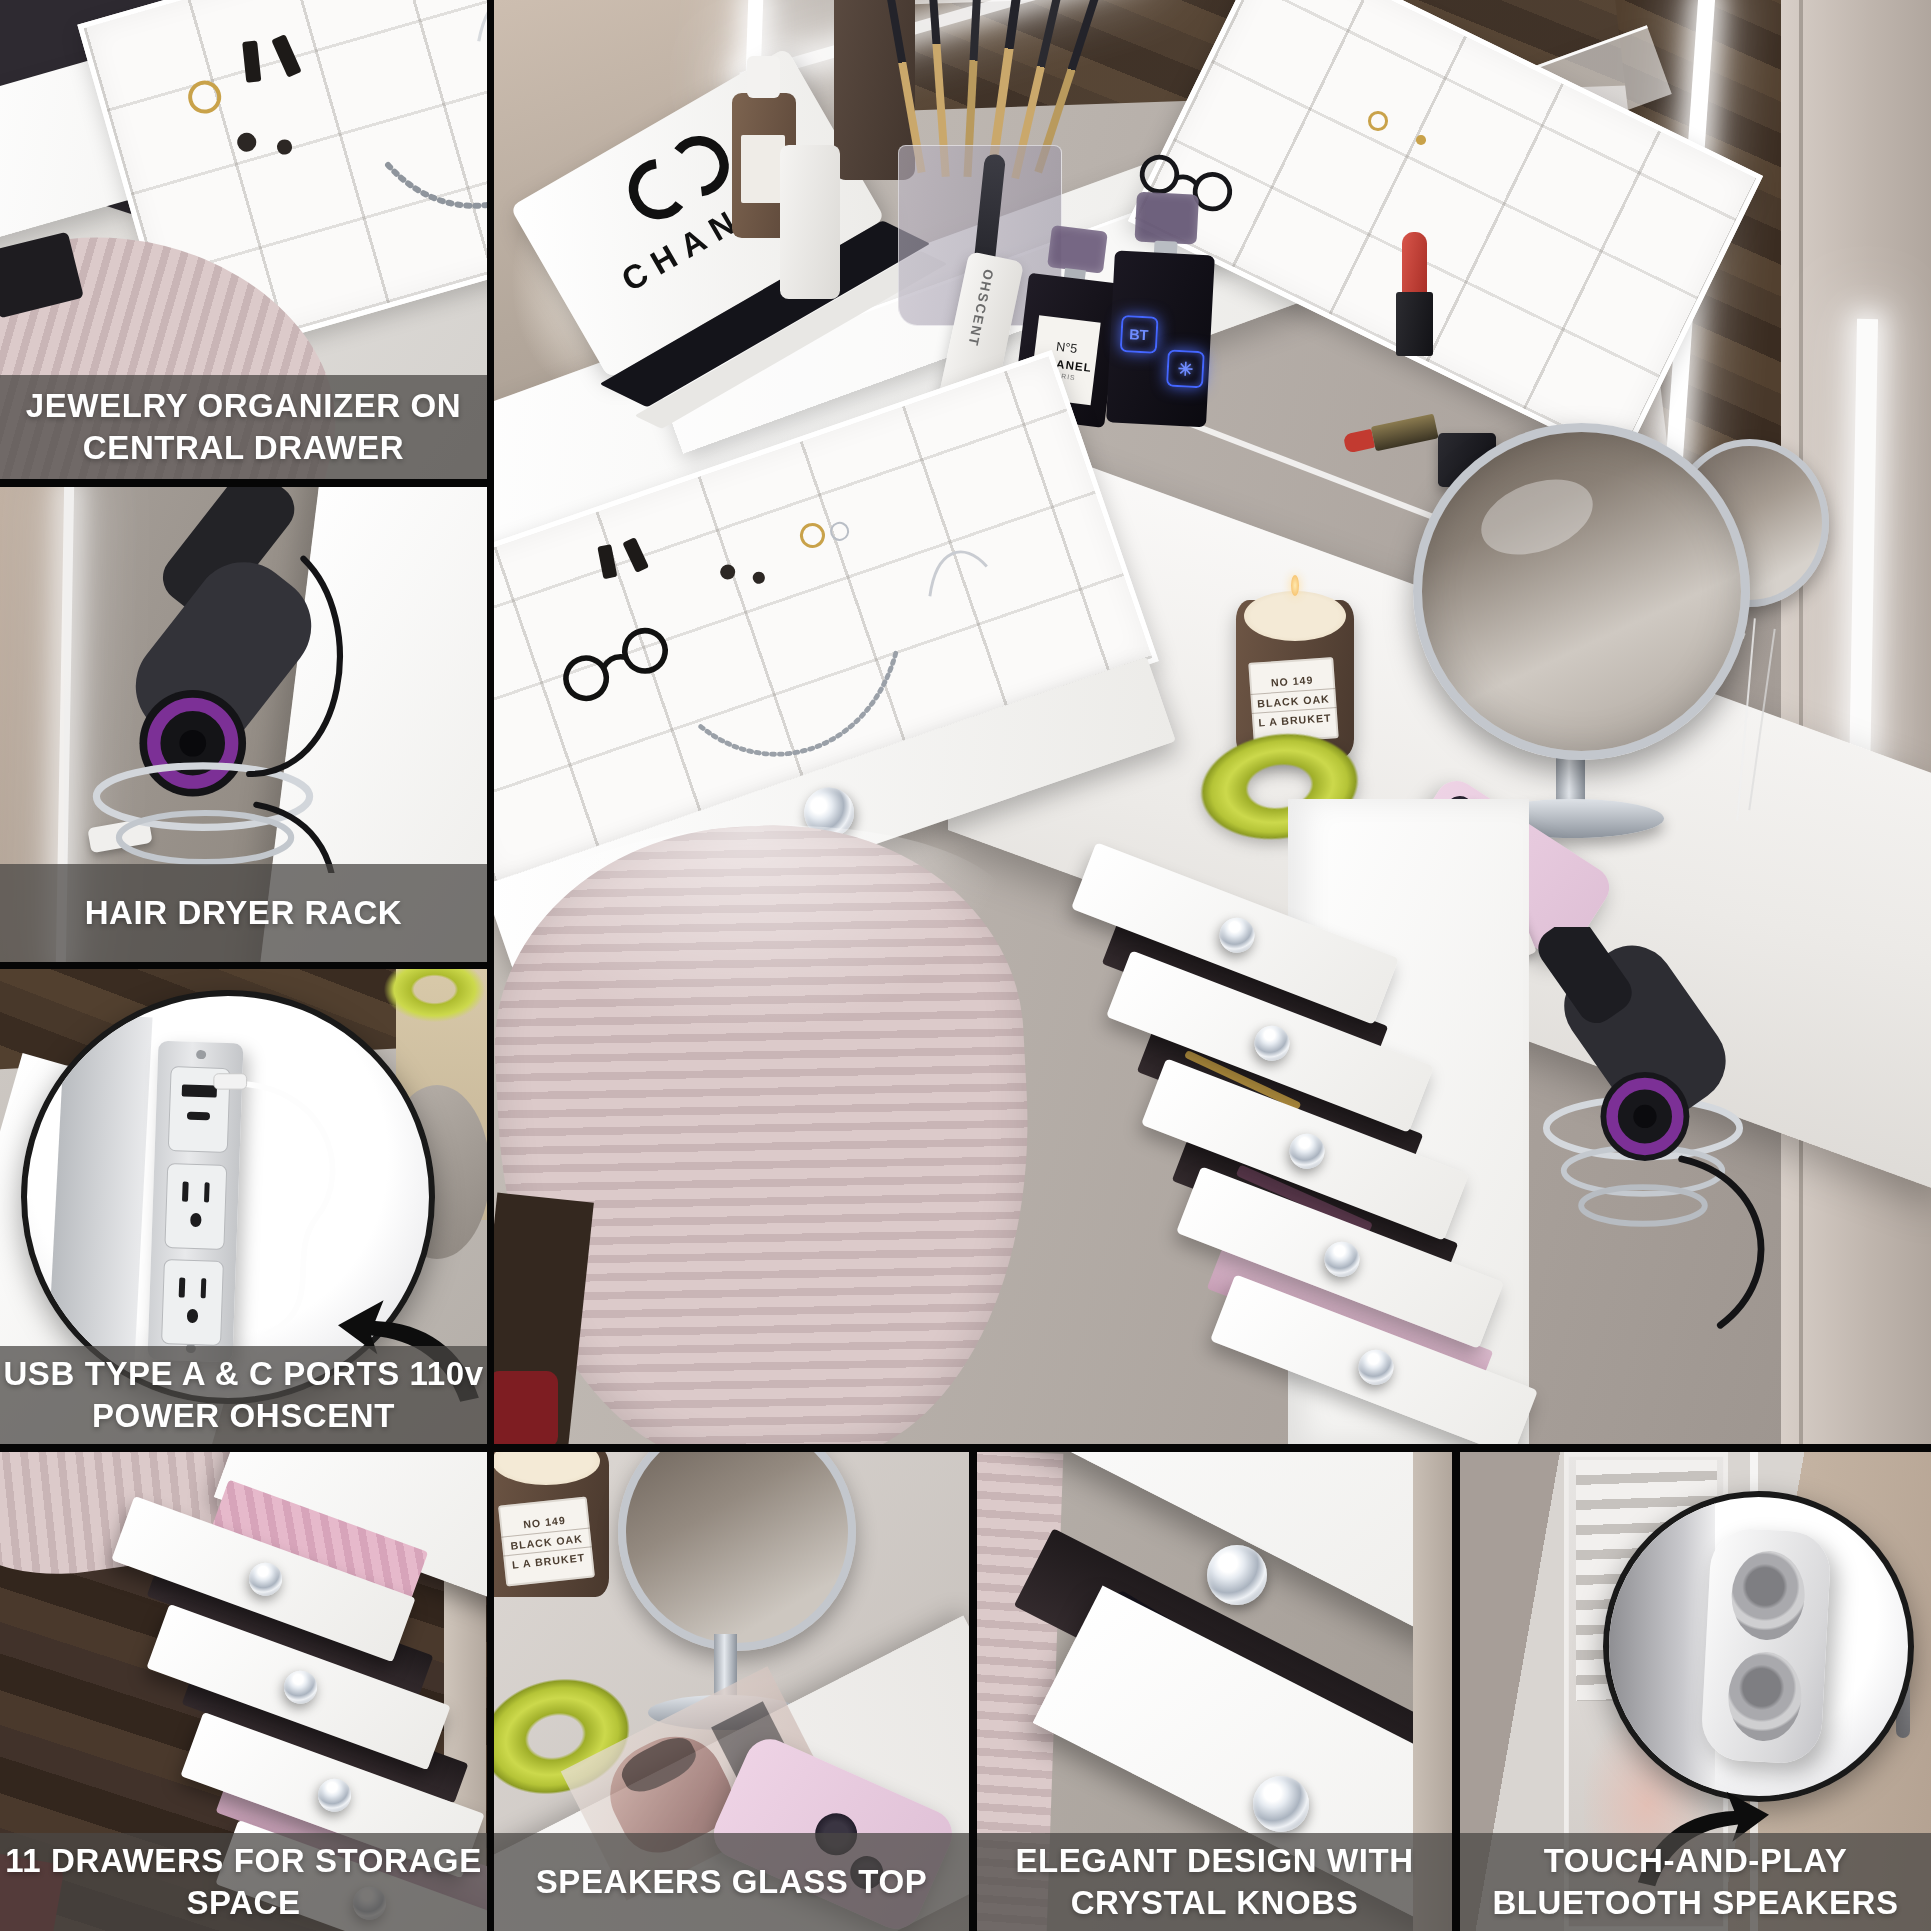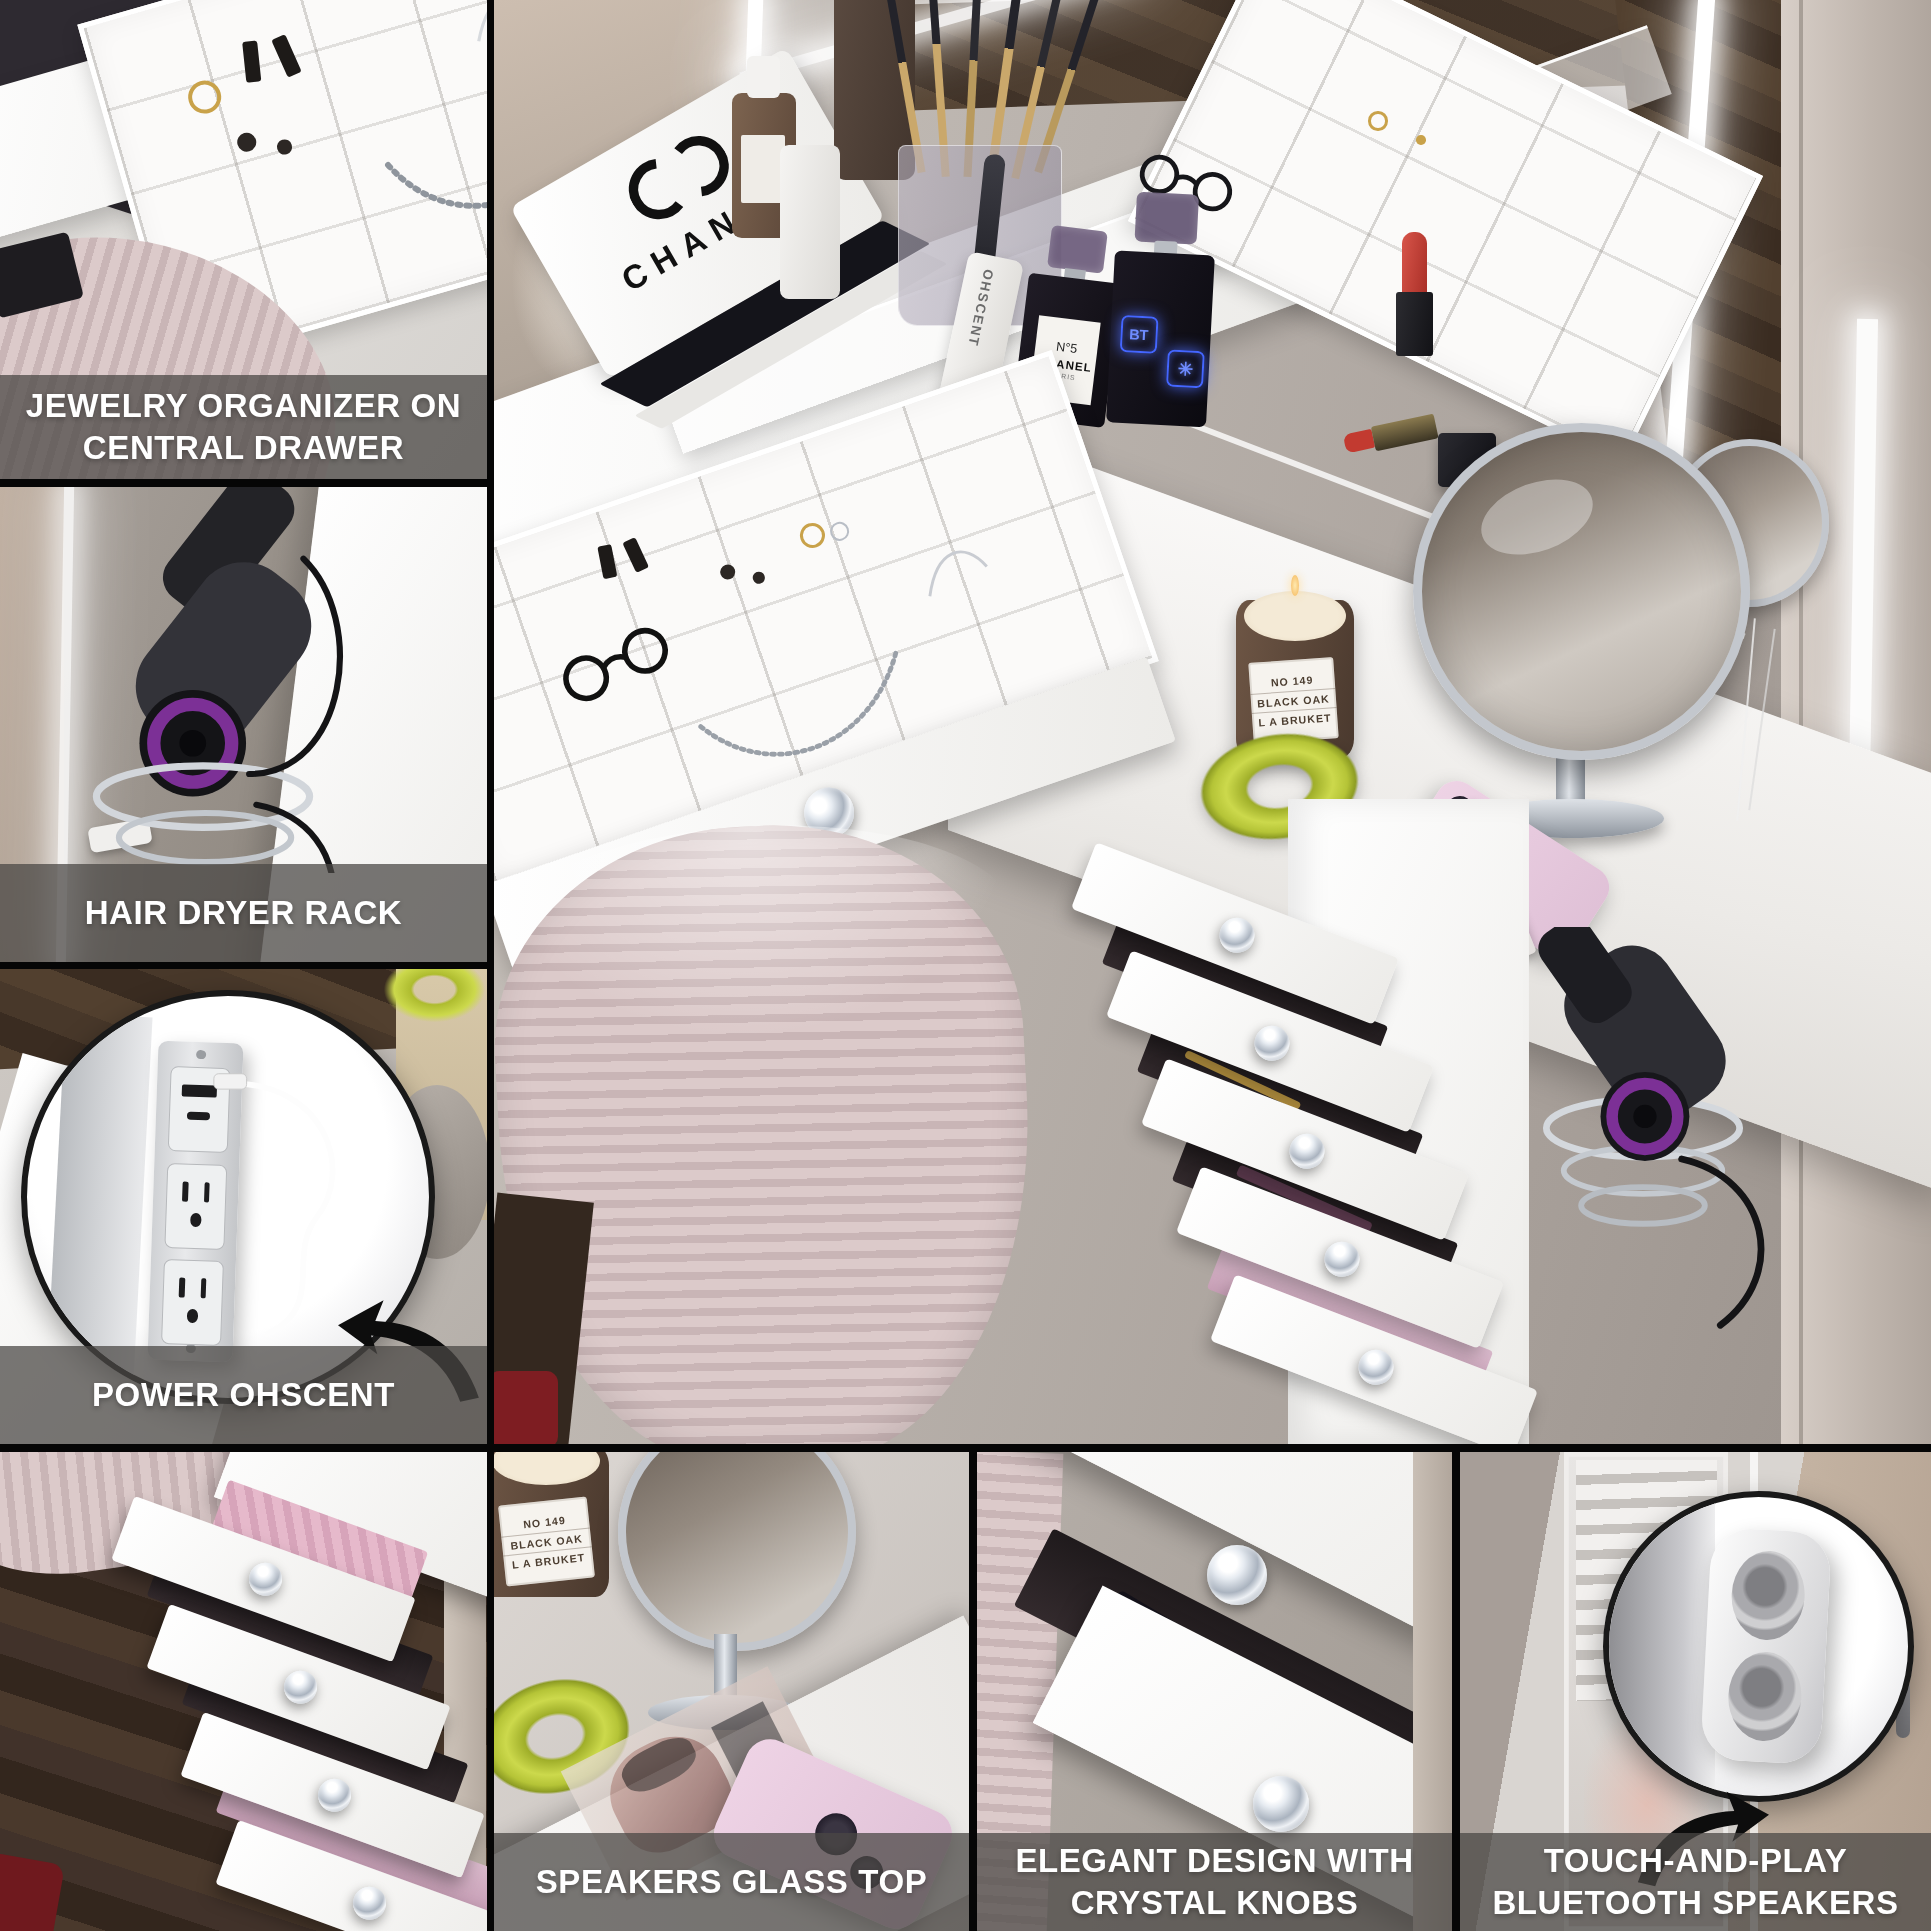--- a/index.html
+++ b/index.html
@@ -347,20 +347,21 @@
         <svg class="abs" viewBox="0 0 220 300" style="left:183px;top:58px;width:212px;height:290px;">
           <path d="M22 30 C 120 30, 150 120, 110 170 C 80 210, 120 260, 60 290" fill="none" stroke="#fdfdfd" stroke-width="6" stroke-linecap="round"></path>
           <rect x="4" y="20" width="34" height="16" rx="5" fill="#f2f2f2" stroke="#c9c9c9"></rect>
         </svg>
       </div>
       <svg class="abs" viewBox="0 0 140 100" style="left:338px;top:328px;width:145px;height:106px;">
         <path d="M136 96 C 120 48, 84 24, 36 22 L 44 2 L 0 26 L 38 54 L 32 36 C 74 40, 104 60, 118 100 Z" fill="#0d0d0d"></path>
       </svg>
     </div>
     <div class="caption">
+      <span>USB TYPE A &amp; C PORTS 110v</span>
       <span>POWER OHSCENT</span>
     </div>
   </section>
 
   <section class="panel" style="left:0;top:1452px;width:487px;height:479px;">
     <div class="scene" style="background:repeating-linear-gradient(18deg,#4a392c 0 33px,#33261d 33px 68px,#41322a 68px 98px);">
       <div class="abs cordu" style="left:-58px;top:-77px;width:328px;height:193px;border-radius:40%;transform:rotate(-8deg);"></div>
       <div class="abs" style="left:444px;top:0;width:42px;height:479px;background:linear-gradient(90deg,#cfc5bb,#b4a99f);"></div>
       <div class="abs white-face" style="left:232px;top:-58px;width:328px;height:164px;transform:rotate(20deg);box-shadow:0 11.6px 25px rgba(0,0,0,.4);"></div>
       <div class="abs" style="left:212px;top:62px;width:212px;height:62px;transform:rotate(20deg);border-radius:3.9px;
@@ -377,20 +378,24 @@
       </div>
       <div class="abs gap" style="left:214px;top:369px;width:290px;height:42px;transform:rotate(20deg);background:linear-gradient(#d9b9cb,#c79fb6);"></div>
       <div class="abs white-face" style="left:183px;top:309px;width:299px;height:68px;border-radius:3.9px;transform:rotate(20deg);box-shadow:0 9.7px 17.4px rgba(0,0,0,.35);">
         <div class="knob abs" style="left:135px;top:17.4px;width:33px;height:33px;"></div>
       </div>
       <div class="abs white-face" style="left:218px;top:417px;width:299px;height:68px;border-radius:3.9px;transform:rotate(20deg);box-shadow:0 9.7px 17.4px rgba(0,0,0,.35);">
         <div class="knob abs" style="left:135px;top:17.4px;width:33px;height:33px;"></div>
       </div>
       <div class="abs" style="left:-19.3px;top:406px;width:77px;height:87px;border-radius:13.5px;background:#6f191e;transform:rotate(10deg);"></div>
     </div>
+    <div class="caption">
+      <span>11 DRAWERS FOR STORAGE</span>
+      <span>SPACE</span>
+    </div>
   </section>
 
   <section class="panel" style="left:494px;top:1452px;width:475px;height:479px;">
     <div class="scene" style="background:linear-gradient(130deg,#ddd8d4,#c2bcb7);">
 
       <div class="abs" style="left:-11.6px;top:-19.3px;width:127px;height:164px;">
         <div class="abs" style="left:0;top:13.5px;width:127px;height:151px;border-radius:13.5px/19.3px;background:linear-gradient(100deg,#6e5645,#49382d);"></div>
         <div class="abs" style="left:9.7px;top:3.9px;width:108px;height:48px;border-radius:50%;background:radial-gradient(#f4ead6 60%,#e3d4ba);"></div>
         <div class="abs label-card" style="left:19.3px;top:68px;width:89px;height:81px;font-size:10.6px;letter-spacing:1px;transform:rotate(-6deg);">
           <div>NO 149</div>

